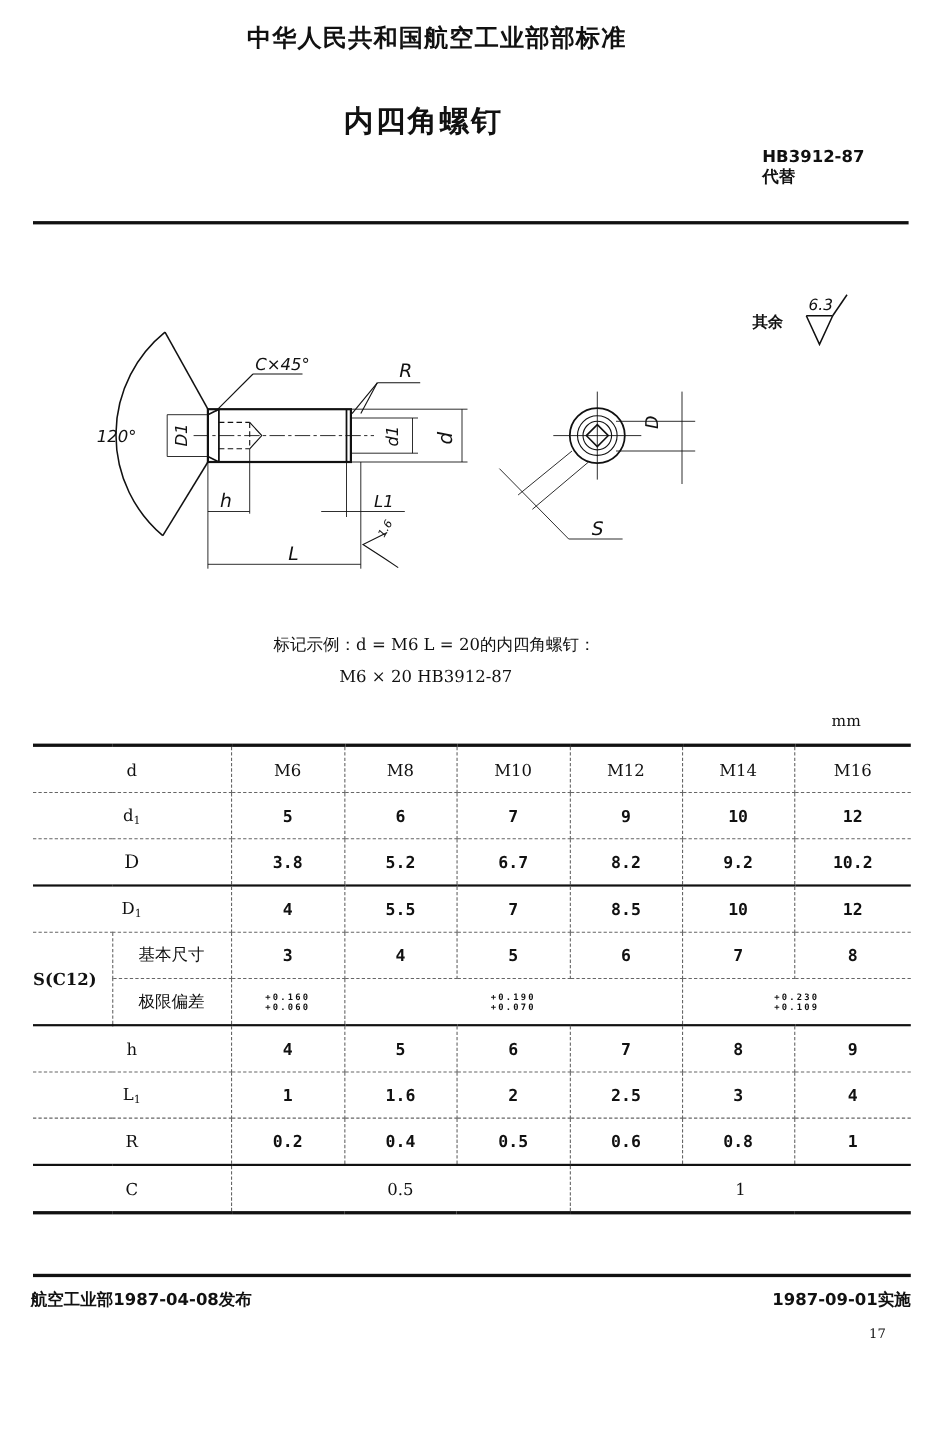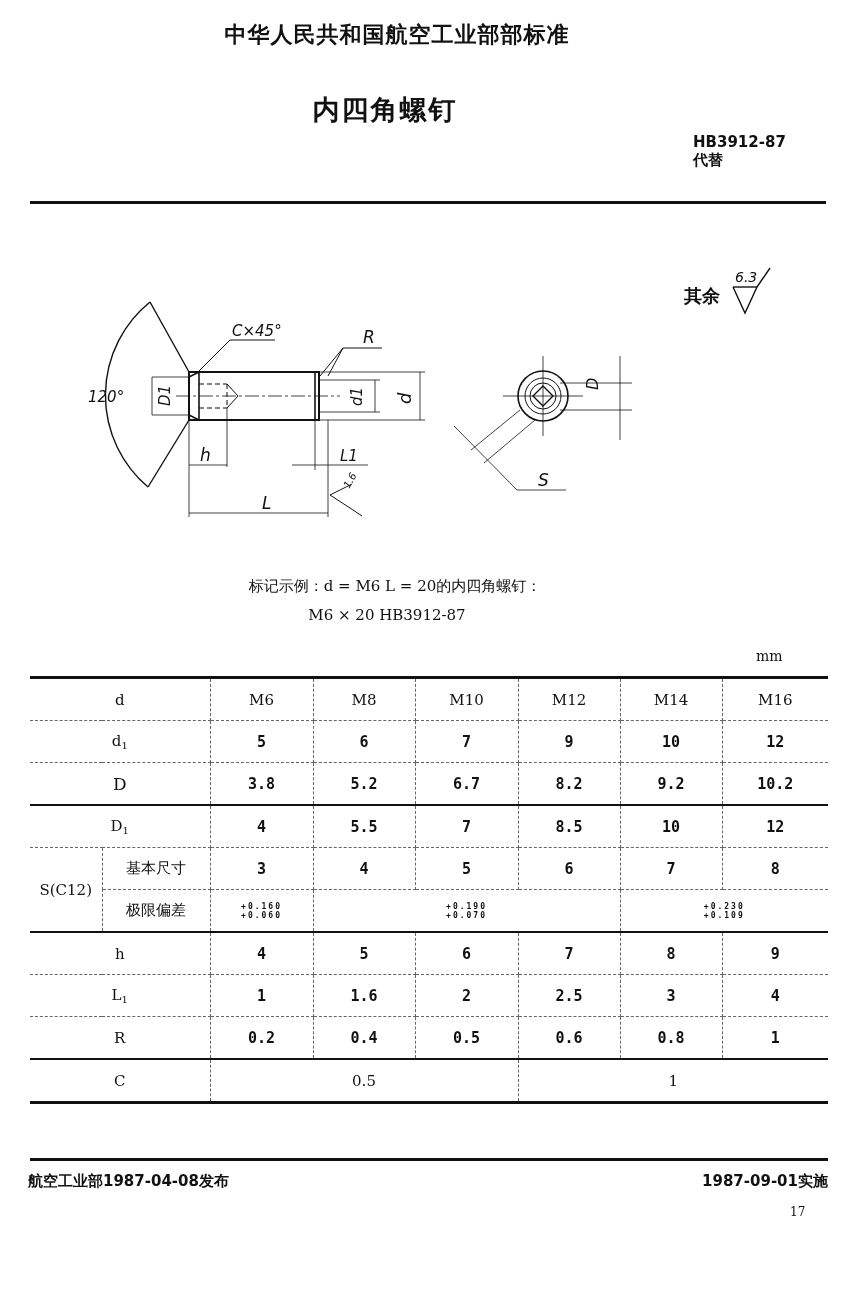--- a/index.html
+++ b/index.html
@@ -30,21 +30,21 @@
 <body>
 
 <div class="abs hdr-title">中华人民共和国航空工业部部标准</div>
 <div class="abs doc-title">内四角螺钉</div>
 <div class="abs std-code">
   <div>HB3912-87</div>
   <div>代替</div>
 </div>
 <div class="abs rule-thick" style="left:30px; top:201px; width:796px;"></div>
 
-<div class="abs" style="left:684px; top:284px; font-size:18px; font-weight:bold;">其余</div>
+<div class="abs" style="left:684px; top:284px; font-size:14px; font-weight:bold;">其余</div>
 
 <svg class="abs" style="left:0; top:220px;" width="862" height="310" viewBox="0 220 862 310">
   <g stroke="#111" fill="none" stroke-width="1.4">
 
     <g>
       <polyline points="733,287 745,313 757,287"></polyline>
       <line x1="733" y1="287" x2="757" y2="287"></line>
       <line x1="757" y1="287" x2="770" y2="268"></line>
     </g>
 
@@ -179,21 +179,21 @@
   <tr class="thick-top">
     <td colspan="2"><span>D</span><span class="sub">1</span></td>
     <td class="num">4</td>
     <td class="num">5.5</td>
     <td class="num">7</td>
     <td class="num">8.5</td>
     <td class="num">10</td>
     <td class="num">12</td>
   </tr>
   <tr>
-    <td rowspan="2" style="text-align:center; padding-left:0;">S(C12)</td>
+    <td rowspan="2" style="text-align:left; padding-left:0;font-weight:bold;">S(C12)</td>
     <td style="font-family:Liberation Mono, monospace;">基本尺寸</td>
     <td class="num">3</td>
     <td class="num">4</td>
     <td class="num">5</td>
     <td class="num">6</td>
     <td class="num">7</td>
     <td class="num">8</td>
   </tr>
   <tr>
     <td style="font-family:'DejaVu Sans',sans-serif;">极限偏差</td>

